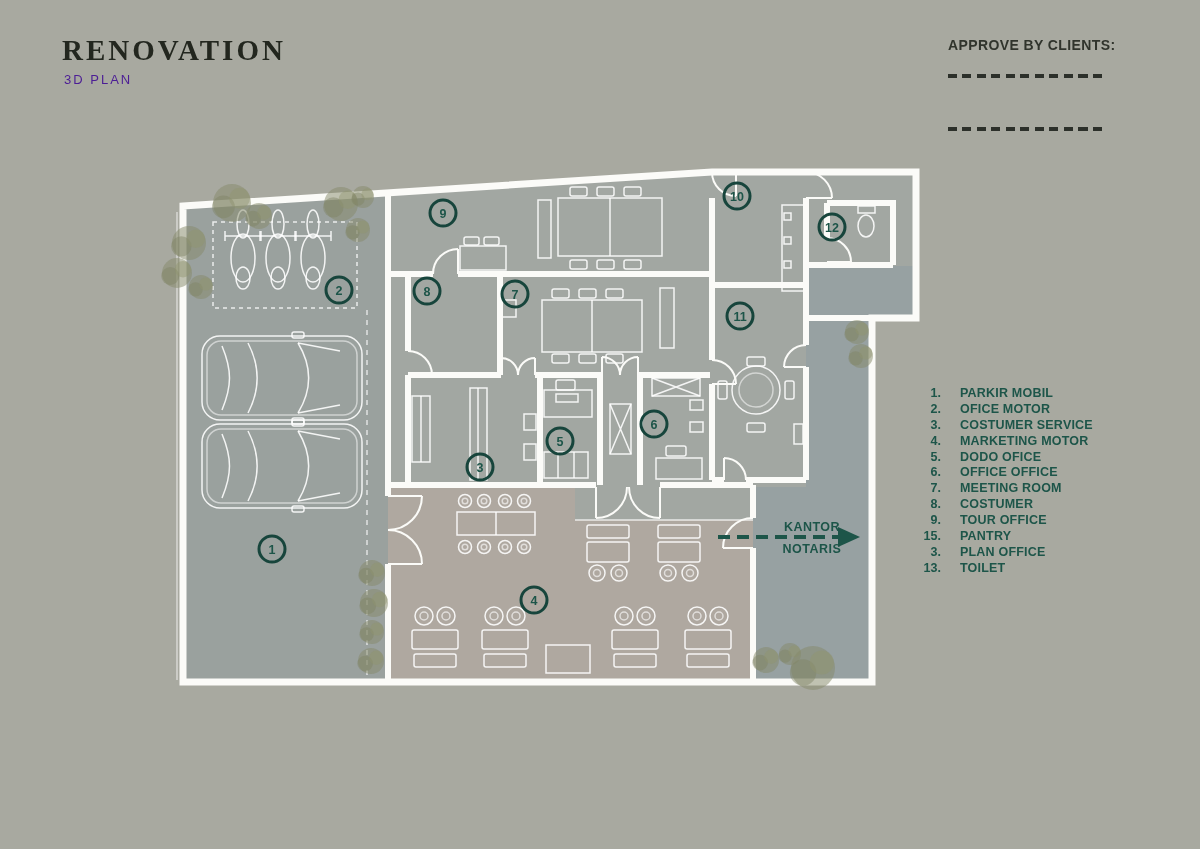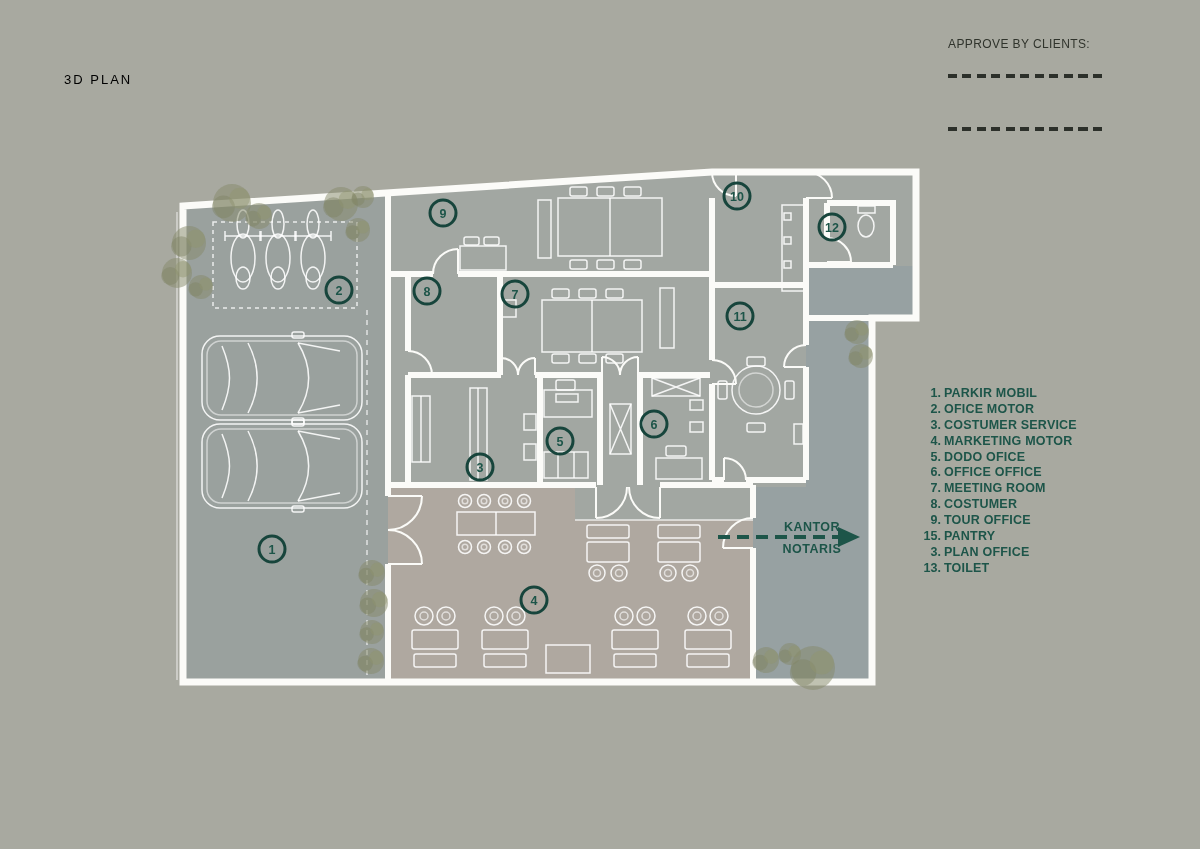--- a/index.html
+++ b/index.html
@@ -5,47 +5,48 @@
   :root{
     --bg:#a8a9a0; --floor:#a2a7a2; --parking:#9aa19e; --courtyard:#97a1a2;
     --gallery:#afa8a0; --wall:#fbfbf8; --teal:#1d5549; --ring:#17453c; --ink:#23271f;
   }
   html,body{margin:0;padding:0;}
   body{background:var(--bg);}
   .sheet{position:relative;width:1200px;height:849px;background:var(--bg);overflow:hidden;
          font-family:"Liberation Sans",sans-serif;}
   .title{position:absolute;left:62px;top:34px;font-family:"Liberation Serif",serif;
          font-size:29px;letter-spacing:3px;color:var(--ink);font-weight:600;}
-  .subtitle{position:absolute;left:64px;top:72px;font-size:13px;letter-spacing:2px;color:#000000;}
-  .approve-label{position:absolute;left:948px;top:37px;font-size:12px;font-weight:400;
+  .subtitle{position:absolute;left:64px;top:72px;font-size:13px;letter-spacing:2px;color:#4c1d95;}
+  .approve-label{position:absolute;left:948px;top:37px;font-size:14px;font-weight:700;
          color:#30342c;letter-spacing:.4px;}
   .sig{position:absolute;left:948px;width:157px;height:3.5px;
        background:repeating-linear-gradient(90deg,#2c302a 0 9px,transparent 9px 14.5px);}
   .sig1{top:74px;} .sig2{top:127px;}
   .legend{position:absolute;left:920px;top:386px;color:var(--teal);}
   .legend-row{display:flex;height:15.9px;line-height:15.9px;font-size:12.5px;font-weight:700;}
   .legend-num{width:21px;text-align:right;white-space:pre;}
-  .legend-label{margin-left:3px;letter-spacing:.2px;white-space:pre;}
+  .legend-label{margin-left:19px;letter-spacing:.2px;white-space:pre;}
   svg.plan{position:absolute;left:0;top:0;}
   .wall{stroke:var(--wall);stroke-width:6;fill:none;}
   .wall7{stroke:var(--wall);stroke-width:7;fill:none;}
   .door{stroke:var(--wall);stroke-width:2;fill:none;}
   .furn{stroke:rgba(255,255,255,.88);stroke-width:1.5;fill:none;}
   .thin{stroke:rgba(255,255,255,.75);stroke-width:1.5;fill:none;}
   .marker-ring{fill:none;stroke:var(--ring);stroke-width:3;}
   .marker-num{fill:var(--teal);font:700 12.5px "Liberation Sans",sans-serif;}
   .kantor-text{fill:var(--teal);font:700 12.5px "Liberation Sans",sans-serif;letter-spacing:.5px;}
   .kantor-line{stroke:var(--teal);stroke-width:4;stroke-dasharray:12 7;fill:none;}
   .kantor-head{fill:var(--teal);}
 </style>
 </head>
 <body>
 
 <div class="sheet">
 
+  <div class="title">RENOVATION</div>
   <div class="subtitle">3D PLAN</div>
 
   <div class="approve-label">APPROVE BY CLIENTS:</div>
   <div class="sig sig1"></div>
   <div class="sig sig2"></div>
 
   <svg class="plan" width="1200" height="849" viewBox="0 0 1200 849">
     <defs>
       <g id="car" class="furn">
         <rect x="0" y="0" width="160" height="84" rx="18"></rect>

